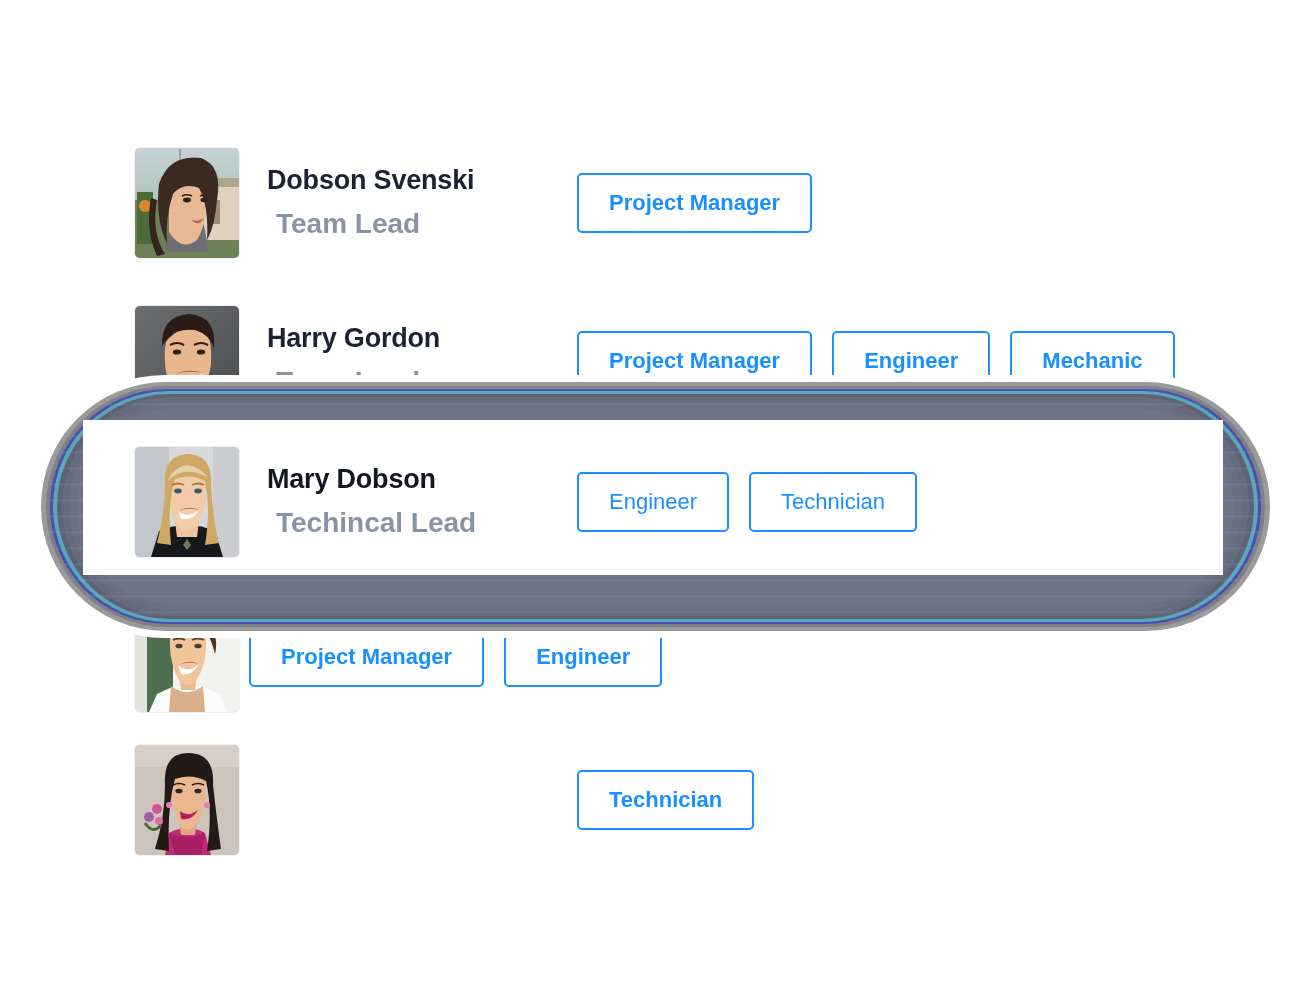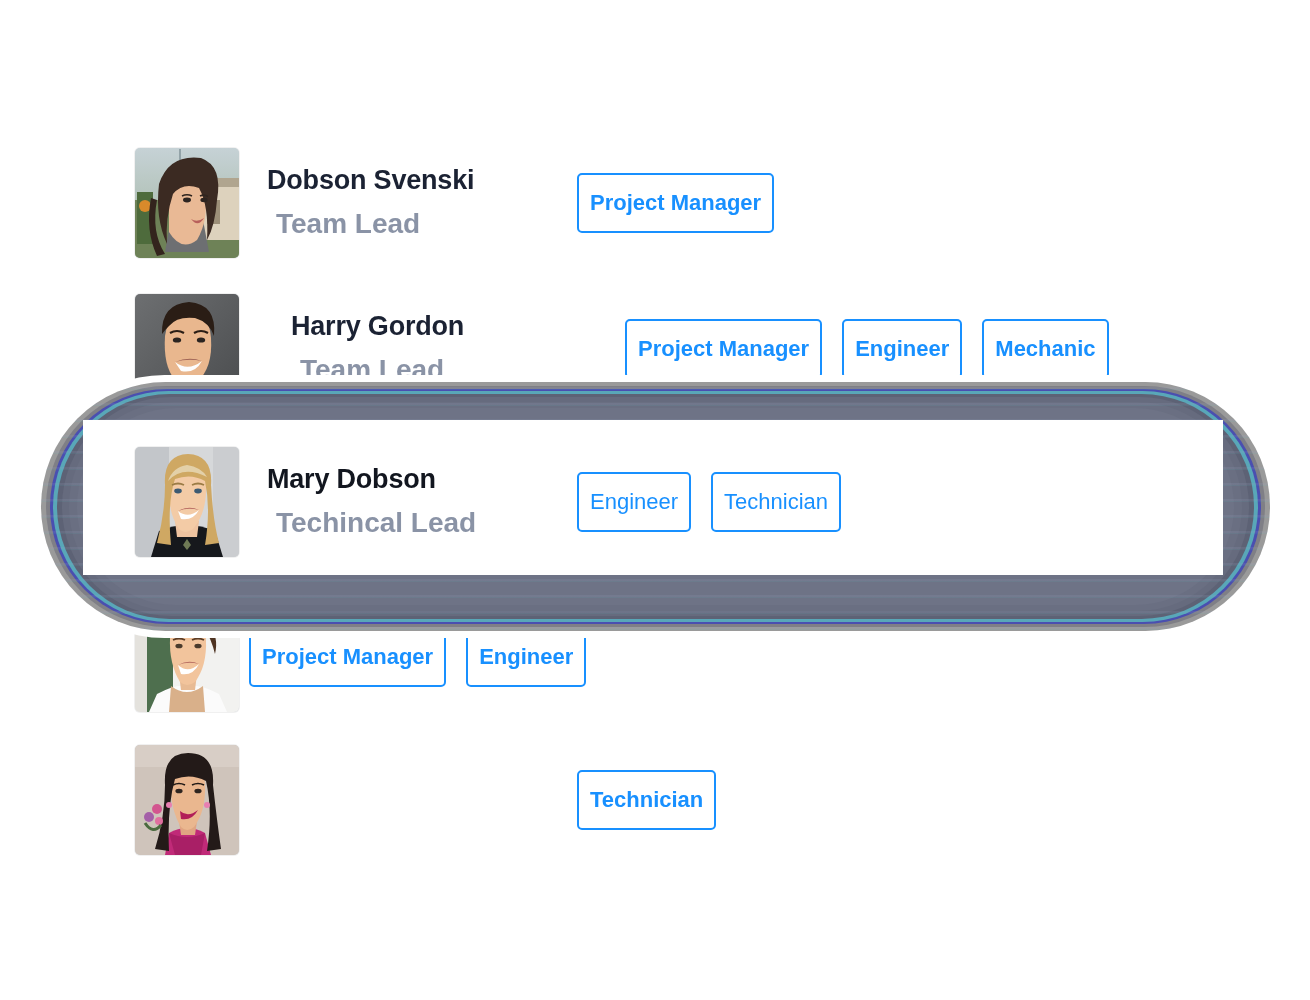--- a/index.html
+++ b/index.html
@@ -74,28 +74,28 @@
     margin-left: 10px;
   }
   .badge {
     border: 2px solid #1890ff;
     border-radius: 5px;
     color: #1890ff;
     background: transparent;
     font-size: 22px;
     font-weight: 700;
     line-height: 1;
-    padding: 17px 11px;
+    padding: 17px 30px;
     white-space: nowrap;
     box-sizing: border-box;
   }
 
   
   #row-0 { top: 148px; }
-  #row-1 { top: 294px; gap: 24px; }
+  #row-1 { top: 306px; }
   #row-2 { top: 447px; }
   #row-3 { top: 602px; }
   #row-4 { top: 745px; }
 
   
   #spotlight {
     position: absolute;
     left: 33px;
     top: 375px;
     width: 1245px;

